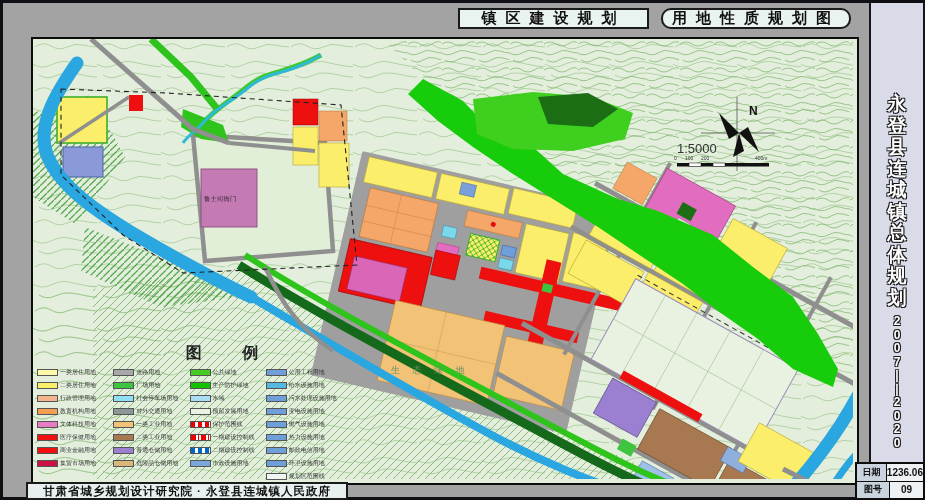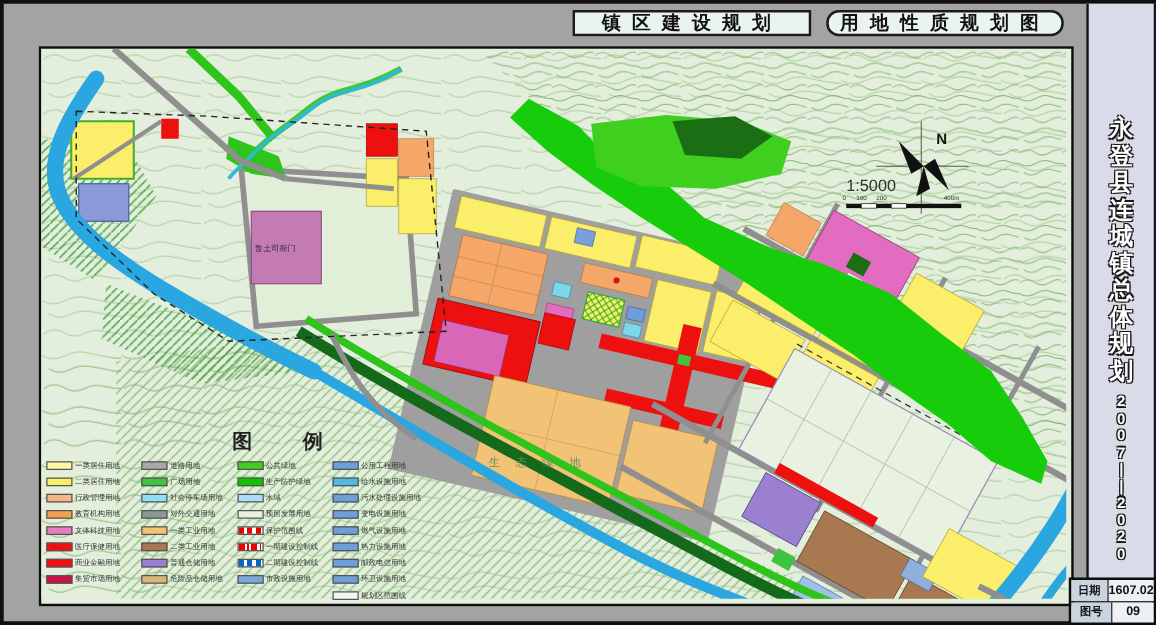--- a/index.html
+++ b/index.html
@@ -387,23 +387,24 @@
           <div class="ch y">2</div>
           <div class="ch y">0</div>
           <div class="ch y">2</div>
           <div class="ch y">0</div>
         </div>
   </div>
 
   <div class="titleblock">
         <div class="tb-row">
           <div class="tb-label">日期</div>
-          <div class="tb-value">1607.02</div>
+          <div class="tb-value">1236.06</div>
         </div>
         <div class="tb-row">
           <div class="tb-label">图号</div>
           <div class="tb-value">09</div>
         </div>
       </div>
 
+  <div class="credit">甘肃省城乡规划设计研究院 · 永登县连城镇人民政府</div>
 
  </div>
 </div>
 
 </body></html>

